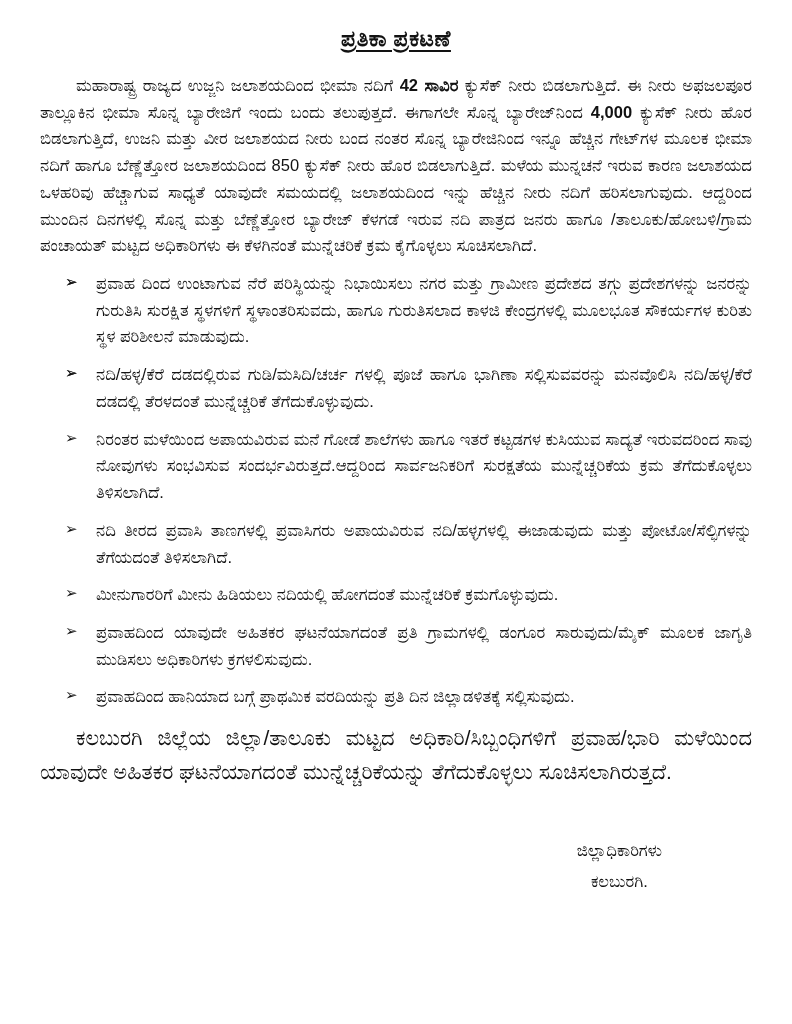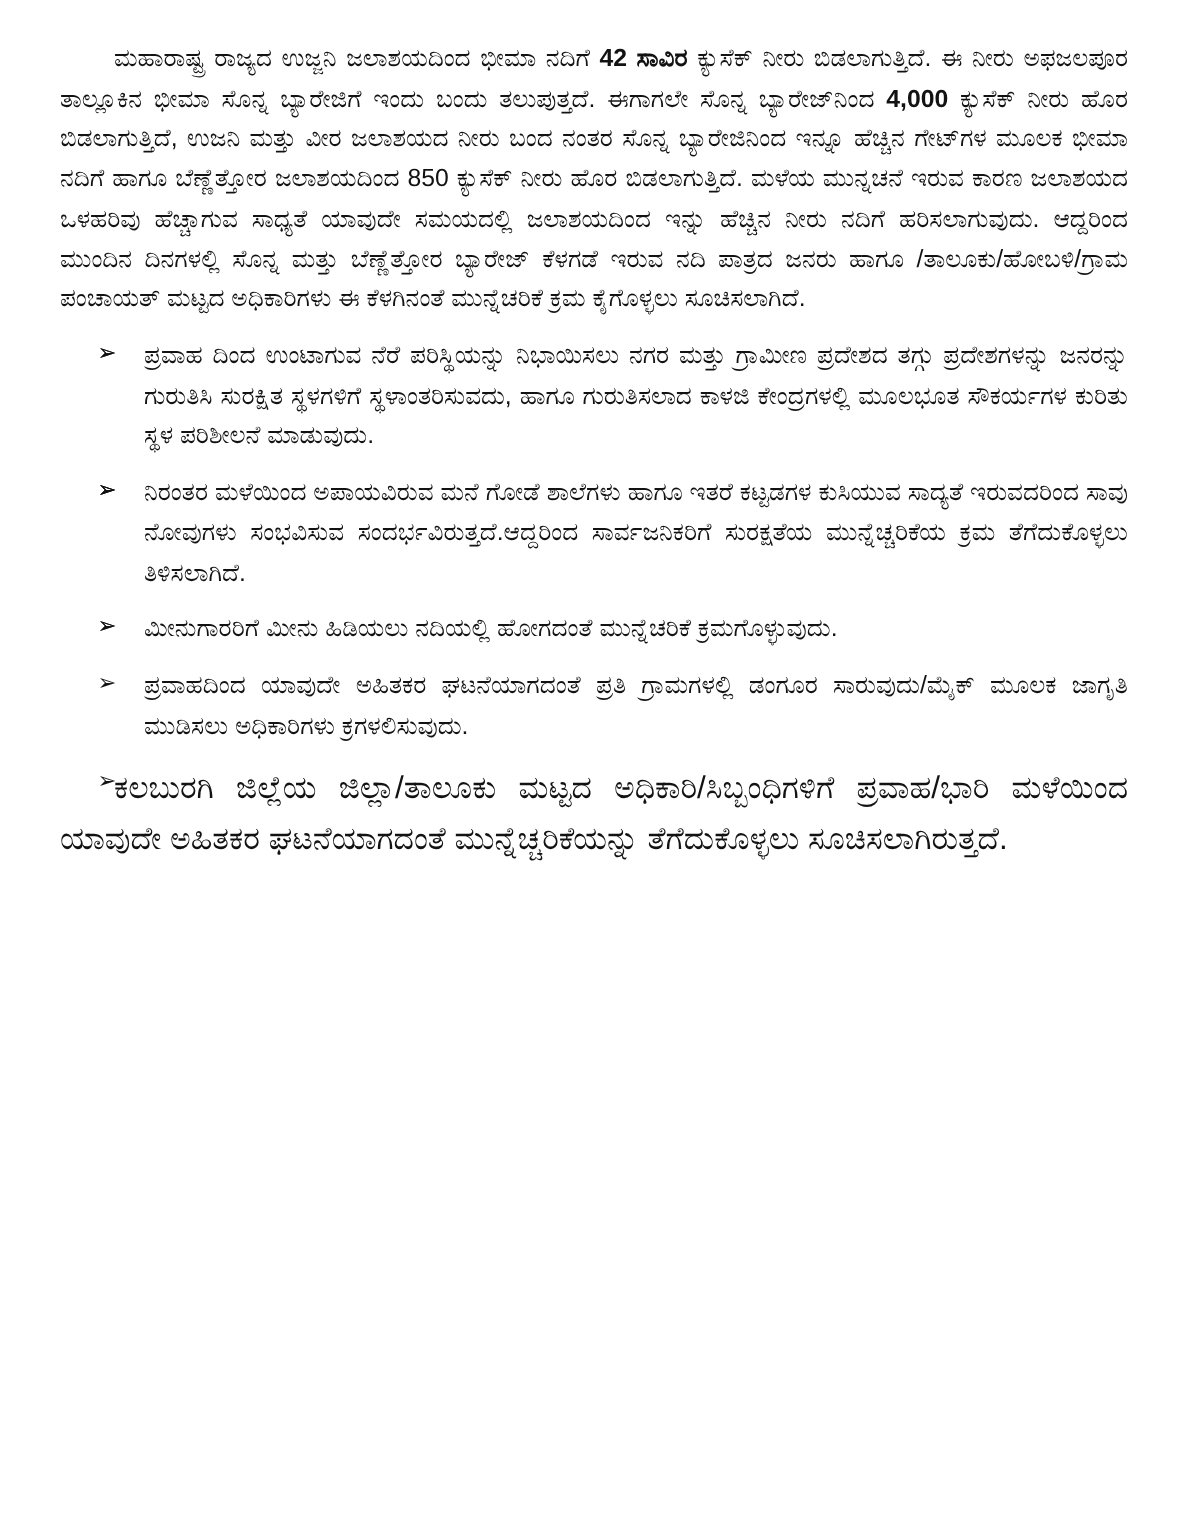--- a/index.html
+++ b/index.html
@@ -70,31 +70,36 @@
     text-align: center;
     font-size: 16.5px;
     line-height: 1.85;
   }
 </style>
 </head>
 <body>
 
 <div class="page">
 
+  <h1 class="title">ಪ್ರತಿಕಾ ಪ್ರಕಟಣೆ</h1>
 
   <p class="intro"><span>ಮಹಾರಾಷ್ಟ್ರ ರಾಜ್ಯದ ಉಜ್ಜನಿ ಜಲಾಶಯದಿಂದ ಭೀಮಾ ನದಿಗೆ </span><span class="bold">42 ಸಾವಿರ</span><span> ಕ್ಯುಸೆಕ್ ನೀರು ಬಿಡಲಾಗುತ್ತಿದೆ. ಈ ನೀರು ಅಫಜಲಪೂರ ತಾಲ್ಲೂಕಿನ ಭೀಮಾ ಸೊನ್ನ ಬ್ಯಾರೇಜಿಗೆ ಇಂದು ಬಂದು ತಲುಪುತ್ತದೆ. ಈಗಾಗಲೇ ಸೊನ್ನ ಬ್ಯಾರೇಜ್‌ನಿಂದ </span><span class="bold">4,000</span><span> ಕ್ಯುಸೆಕ್ ನೀರು ಹೊರ ಬಿಡಲಾಗುತ್ತಿದೆ, ಉಜನಿ ಮತ್ತು ವೀರ ಜಲಾಶಯದ ನೀರು ಬಂದ ನಂತರ ಸೊನ್ನ ಬ್ಯಾರೇಜಿನಿಂದ ಇನ್ನೂ ಹೆಚ್ಚಿನ ಗೇಟ್‌ಗಳ ಮೂಲಕ ಭೀಮಾ ನದಿಗೆ ಹಾಗೂ ಬೆಣ್ಣೆತ್ತೋರ ಜಲಾಶಯದಿಂದ 850 ಕ್ಯುಸೆಕ್ ನೀರು ಹೊರ ಬಿಡಲಾಗುತ್ತಿದೆ. ಮಳೆಯ ಮುನ್ನಚನೆ ಇರುವ ಕಾರಣ ಜಲಾಶಯದ ಒಳಹರಿವು ಹೆಚ್ಚಾಗುವ ಸಾಧ್ಯತೆ ಯಾವುದೇ ಸಮಯದಲ್ಲಿ ಜಲಾಶಯದಿಂದ ಇನ್ನು ಹೆಚ್ಚಿನ ನೀರು ನದಿಗೆ ಹರಿಸಲಾಗುವುದು. ಆದ್ದರಿಂದ ಮುಂದಿನ ದಿನಗಳಲ್ಲಿ ಸೊನ್ನ ಮತ್ತು ಬೆಣ್ಣೆತ್ತೋರ ಬ್ಯಾರೇಜ್ ಕೆಳಗಡೆ ಇರುವ ನದಿ ಪಾತ್ರದ ಜನರು ಹಾಗೂ /ತಾಲೂಕು/ಹೋಬಳಿ/ಗ್ರಾಮ ಪಂಚಾಯತ್ ಮಟ್ಟದ ಅಧಿಕಾರಿಗಳು ಈ ಕೆಳಗಿನಂತೆ ಮುನ್ನೆಚರಿಕೆ ಕ್ರಮ ಕೈಗೊಳ್ಳಲು ಸೂಚಿಸಲಾಗಿದೆ.</span></p>
 
   <ul class="bullets">
       <li><span class="marker">➢</span></li>
       <li><span class="marker">➢</span><span class="li-text">ಪ್ರವಾಹ ದಿಂದ ಉಂಟಾಗುವ ನೆರೆ ಪರಿಸ್ಥಿಯನ್ನು ನಿಭಾಯಿಸಲು ನಗರ ಮತ್ತು ಗ್ರಾಮೀಣ ಪ್ರದೇಶದ ತಗ್ಗು ಪ್ರದೇಶಗಳನ್ನು ಜನರನ್ನು ಗುರುತಿಸಿ ಸುರಕ್ಷಿತ ಸ್ಥಳಗಳಿಗೆ ಸ್ಥಳಾಂತರಿಸುವದು, ಹಾಗೂ ಗುರುತಿಸಲಾದ ಕಾಳಜಿ ಕೇಂದ್ರಗಳಲ್ಲಿ ಮೂಲಭೂತ ಸೌಕರ್ಯಗಳ ಕುರಿತು ಸ್ಥಳ ಪರಿಶೀಲನೆ ಮಾಡುವುದು.</span></li>
       <li><span class="marker">➢</span></li>
-      <li><span class="marker">➢</span></li>
+      <li><span class="marker">➢</span><span class="li-text">ನದಿ/ಹಳ್ಳ/ಕೆರೆ ದಡದಲ್ಲಿರುವ ಗುಡಿ/ಮಸಿದಿ/ಚರ್ಚ ಗಳಲ್ಲಿ ಪೂಜೆ ಹಾಗೂ ಭಾಗಿಣಾ ಸಲ್ಲಿಸುವವರನ್ನು ಮನವೊಲಿಸಿ ನದಿ/ಹಳ್ಳ/ಕೆರೆ ದಡದಲ್ಲಿ ತೆರಳದಂತೆ ಮುನ್ನೆಚ್ಚರಿಕೆ ತೆಗೆದುಕೊಳ್ಳುವುದು.</span></li>
       <li><span class="marker">➢</span><span class="li-text">ನಿರಂತರ ಮಳೆಯಿಂದ ಅಪಾಯವಿರುವ ಮನೆ ಗೋಡೆ ಶಾಲೆಗಳು ಹಾಗೂ ಇತರೆ ಕಟ್ಟಡಗಳ ಕುಸಿಯುವ ಸಾದ್ಯತೆ ಇರುವದರಿಂದ ಸಾವು ನೋವುಗಳು ಸಂಭವಿಸುವ ಸಂದರ್ಭವಿರುತ್ತದೆ.ಆದ್ದರಿಂದ ಸಾರ್ವಜನಿಕರಿಗೆ ಸುರಕ್ಷತೆಯ ಮುನ್ನೆಚ್ಚರಿಕೆಯ ಕ್ರಮ ತೆಗೆದುಕೊಳ್ಳಲು ತಿಳಿಸಲಾಗಿದೆ.</span></li>
-      <li><span class="marker">➢</span></li>
+      <li><span class="marker">➢</span><span class="li-text">ನದಿ ತೀರದ ಪ್ರವಾಸಿ ತಾಣಗಳಲ್ಲಿ ಪ್ರವಾಸಿಗರು ಅಪಾಯವಿರುವ ನದಿ/ಹಳ್ಳಗಳಲ್ಲಿ ಈಜಾಡುವುದು ಮತ್ತು ಪೋಟೋ/ಸೆಲ್ಫಿಗಳನ್ನು ತೆಗೆಯದಂತೆ ತಿಳಿಸಲಾಗಿದೆ.</span></li>
       <li><span class="marker">➢</span><span class="li-text">ಮೀನುಗಾರರಿಗೆ ಮೀನು ಹಿಡಿಯಲು ನದಿಯಲ್ಲಿ ಹೋಗದಂತೆ ಮುನ್ನೆಚರಿಕೆ ಕ್ರಮಗೊಳ್ಳುವುದು.</span></li>
       <li><span class="marker">➢</span><span class="li-text">ಪ್ರವಾಹದಿಂದ ಯಾವುದೇ ಅಹಿತಕರ ಘಟನೆಯಾಗದಂತೆ ಪ್ರತಿ ಗ್ರಾಮಗಳಲ್ಲಿ ಡಂಗೂರ ಸಾರುವುದು/ಮೈಕ್ ಮೂಲಕ ಜಾಗೃತಿ ಮುಡಿಸಲು ಅಧಿಕಾರಿಗಳು ಕ್ರಗಳಲಿಸುವುದು.</span></li>
-      <li><span class="marker">➢</span></li>
+      <li><span class="marker">➢</span><span class="li-text">ಪ್ರವಾಹದಿಂದ ಹಾನಿಯಾದ ಬಗ್ಗೆ ಪ್ರಾಥಮಿಕ ವರದಿಯನ್ನು ಪ್ರತಿ ದಿನ ಜಿಲ್ಲಾಡಳಿತಕ್ಕೆ ಸಲ್ಲಿಸುವುದು.</span></li>
     </ul>
 
   <p class="closing">ಕಲಬುರಗಿ ಜಿಲ್ಲೆಯ ಜಿಲ್ಲಾ/ತಾಲೂಕು ಮಟ್ಟದ ಅಧಿಕಾರಿ/ಸಿಬ್ಬಂಧಿಗಳಿಗೆ ಪ್ರವಾಹ/ಭಾರಿ ಮಳೆಯಿಂದ ಯಾವುದೇ ಅಹಿತಕರ ಘಟನೆಯಾಗದಂತೆ ಮುನ್ನೆಚ್ಚರಿಕೆಯನ್ನು ತೆಗೆದುಕೊಳ್ಳಲು ಸೂಚಿಸಲಾಗಿರುತ್ತದೆ.</p>
 
+  <div class="signature">
+    <div>ಜಿಲ್ಲಾಧಿಕಾರಿಗಳು</div>
+    <div>ಕಲಬುರಗಿ.</div>
+  </div>
 
 </div>
 
 </body></html>

